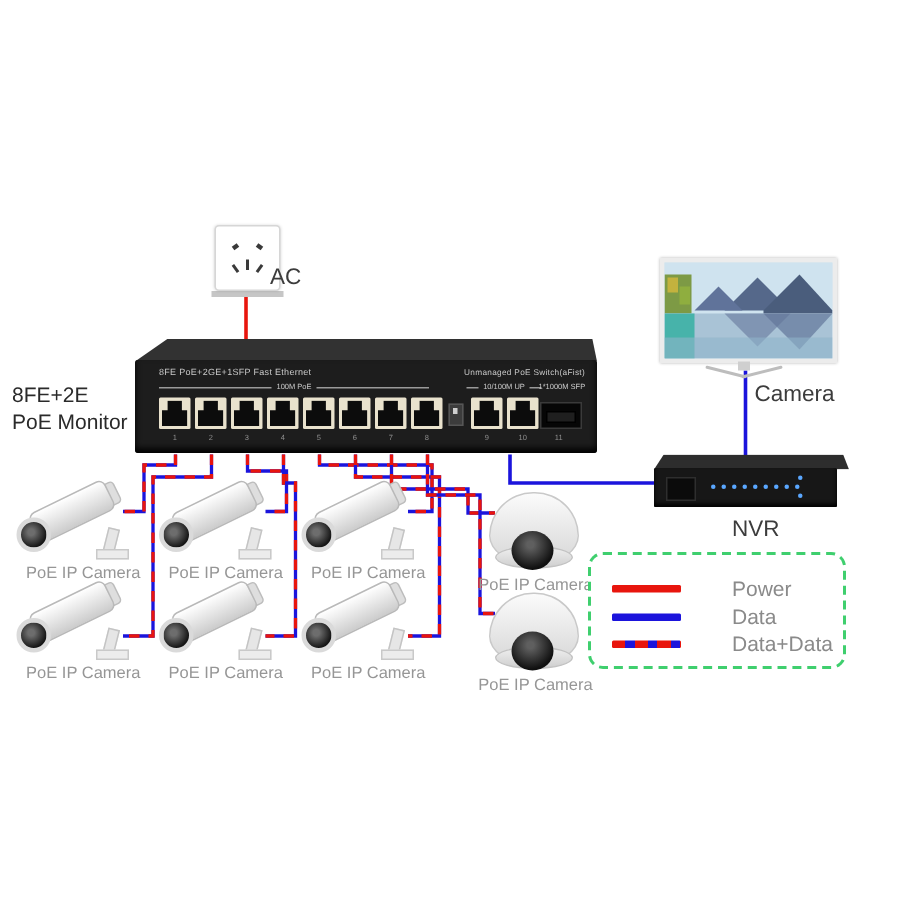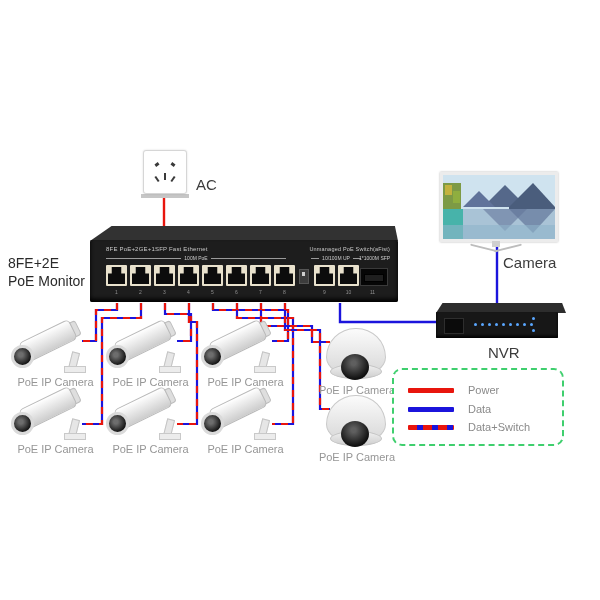--- a/index.html
+++ b/index.html
@@ -73,21 +73,21 @@
     border-radius:50% 50% 46% 46% / 62% 62% 40% 40%;}
   .d-skirt{position:absolute;left:16px;top:38px;width:50px;height:13px;border-radius:50%;
     background:linear-gradient(180deg,#efefef,#cfcfcf);border:1px solid #c2c2c2;}
   .d-lens{position:absolute;left:27px;top:28px;width:28px;height:26px;border-radius:50%;
     background:radial-gradient(circle at 45% 35%,#5f5f5f 10%,#101010 70%);}
   
   .legend{position:absolute;left:392px;top:368px;width:168px;height:74px;background:#fff;
     border:2px dashed #3fcf6e;border-radius:10px;z-index:2;}
   .leg-row{position:absolute;left:14px;display:flex;align-items:center;}
   .leg-swatch{width:46px;height:5px;border-radius:1px;}
-  .leg-text{margin-left:14px;color:#8a8a8a;font-size:11px;text-align:center;}
+  .leg-text{margin-left:34px;color:#8a8a8a;font-size:14px;text-align:center;}
   .sw-power{background:#e8150d;}
   .sw-data{background:#1b14dc;}
   .sw-combo{background:repeating-linear-gradient(90deg,#e8150d 0 9px,#1b14dc 9px 15px);}
   
   .w-power{stroke:#e8150d;stroke-width:2.4;fill:none;}
   .w-data{stroke:#1b14dc;stroke-width:2.4;fill:none;}
   .w-base{stroke:#1b14dc;stroke-width:2.2;fill:none;}
   .w-dash{stroke:#e8150d;stroke-width:2.2;fill:none;stroke-dasharray:7 6;}
 </style>
 </head>
@@ -137,21 +137,21 @@
   <div class="device" style="left:141px;top:150px;width:48px;height:48px;">
     <div class="outlet-base"></div>
     <div class="outlet-plate">
       <div class="hole h-a"></div>
       <div class="hole h-b"></div>
       <div class="hole h-c"></div>
       <div class="hole h-d"></div>
       <div class="hole h-e"></div>
     </div>
   </div>
-  <div class="device lbl" style="left:196px;top:176px;">AC</div>
+  <div class="device lbl" style="left:180px;top:176px;">AC</div>
 
   <div class="sw-side-label">
     <div>8FE+2E</div>
     <div>PoE Monitor</div>
   </div>
 
   <div class="device" style="left:90px;top:226px;width:308px;height:78px;">
     <div class="sw-top"></div>
     <div class="sw-front">
       <div class="sw-text" style="left:16px;top:6px;">8FE PoE+2GE+1SFP  Fast Ethernet</div>
@@ -348,17 +348,17 @@
     <div class="leg-row" style="top:14px;">
       <div class="leg-swatch sw-power"></div>
       <div class="leg-text">Power</div>
     </div>
     <div class="leg-row" style="top:33px;">
       <div class="leg-swatch sw-data"></div>
       <div class="leg-text">Data</div>
     </div>
     <div class="leg-row" style="top:51px;">
       <div class="leg-swatch sw-combo"></div>
-      <div class="leg-text">Data+Switch</div>
+      <div class="leg-text">Data+Data</div>
     </div>
   </div>
 
 </div>
 
 </body></html>

